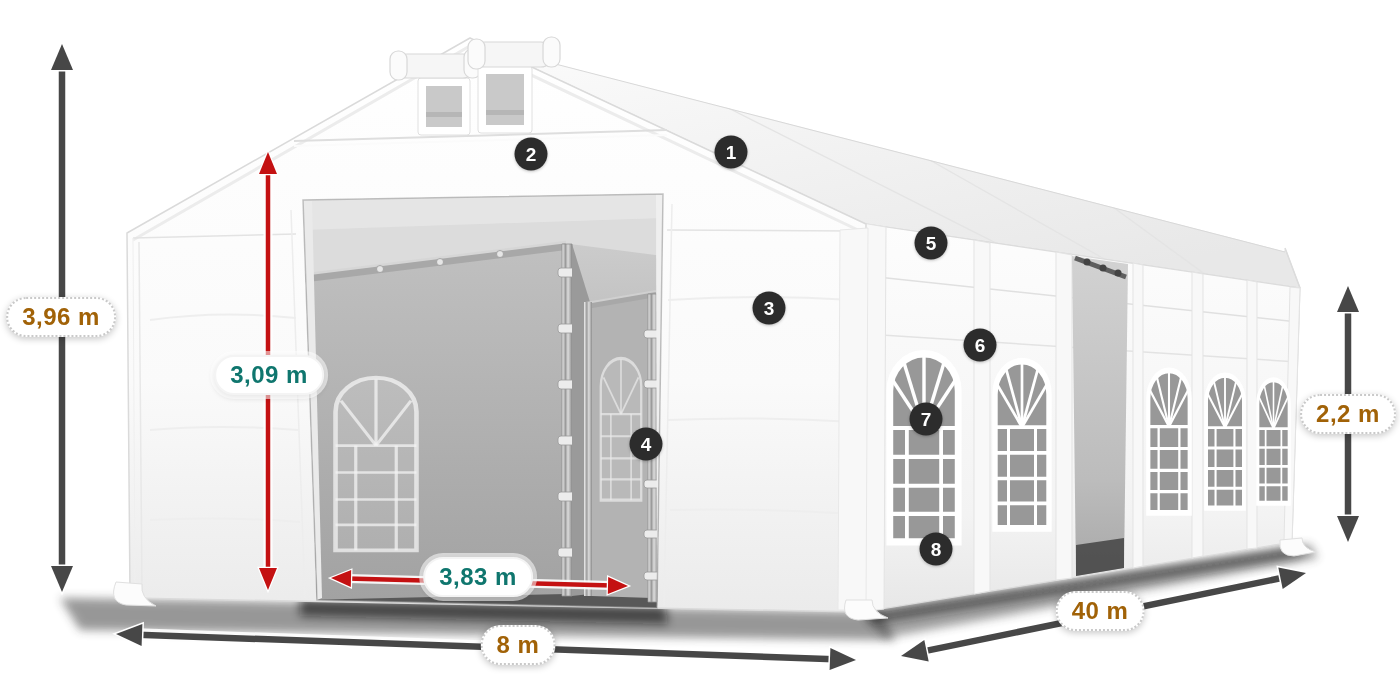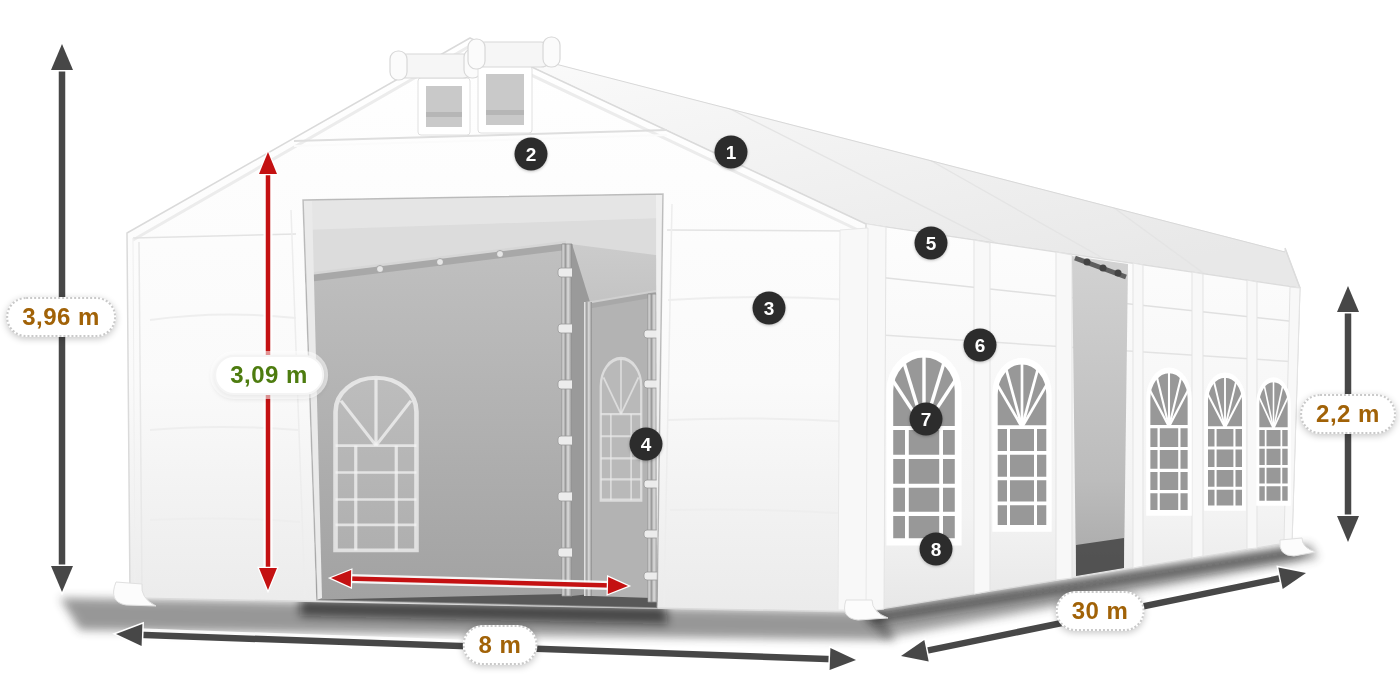--- a/index.html
+++ b/index.html
@@ -10,21 +10,21 @@
   .stage svg{position:absolute;left:0;top:0;}
   .pill{
     position:absolute;transform:translate(-50%,-50%);
     background:#ffffff;border-radius:22px;padding:6px 14px;
     font-weight:bold;font-size:24px;line-height:1;color:#a16207;
     white-space:nowrap;box-shadow:0 2px 7px rgba(0,0,0,.22);
     letter-spacing:.5px;
   }
   .pill.dark{border:2px dotted #c9c9c9;}
   .pill.red{
-    color:#4d7c0f;border:2px solid #f4f4f4;
+    color:#0f766e;border:2px solid #f4f4f4;
     box-shadow:0 0 0 4px rgba(255,255,255,.55),0 2px 6px rgba(0,0,0,.2);
   }
   .badge{
     position:absolute;transform:translate(-50%,-50%);
     width:33px;height:33px;border-radius:50%;
     background:#2c2c2c;color:#ffffff;
     font-weight:bold;font-size:19px;line-height:33px;text-align:center;
     box-shadow:0 1px 3px rgba(0,0,0,.25);
   }
 </style>
@@ -294,22 +294,23 @@
       <line x1="347" y1="578.4" x2="612" y2="585.6" stroke="#ffffff" stroke-width="9" opacity="0.9"></line>
       <line x1="347" y1="578.4" x2="612" y2="585.6" stroke="#c41112" stroke-width="4.5"></line>
       <polygon points="331,578 350.8,587 351.2,570" fill="#c41112" stroke="#ffffff" stroke-width="2.5" paint-order="stroke"></polygon>
       <polygon points="628,586 607.8,594 608.2,577" fill="#c41112" stroke="#ffffff" stroke-width="2.5" paint-order="stroke"></polygon>
     </g>
   </g>
 </svg>
 
 <div class="pill dark" style="left:61px;top:317px">3,96 m</div>
 <div class="pill red" style="left:269px;top:375px">3,09 m</div>
-<div class="pill dark" style="left:500px;top:645px">8 m</div>
-<div class="pill dark" style="left:1100px;top:611px">30 m</div>
+<div class="pill red" style="left:478px;top:577px">3,83 m</div>
+<div class="pill dark" style="left:518px;top:645px">8 m</div>
+<div class="pill dark" style="left:1100px;top:611px">40 m</div>
 <div class="pill dark" style="left:1348px;top:414px">2,2 m</div>
 
 <div class="badge" style="left:731px;top:152px">1</div>
 <div class="badge" style="left:531px;top:154px">2</div>
 <div class="badge" style="left:769px;top:308px">3</div>
 <div class="badge" style="left:646px;top:444px">4</div>
 <div class="badge" style="left:931px;top:243px">5</div>
 <div class="badge" style="left:980px;top:345px">6</div>
 <div class="badge" style="left:926px;top:419px">7</div>
 <div class="badge" style="left:936px;top:549px">8</div>

